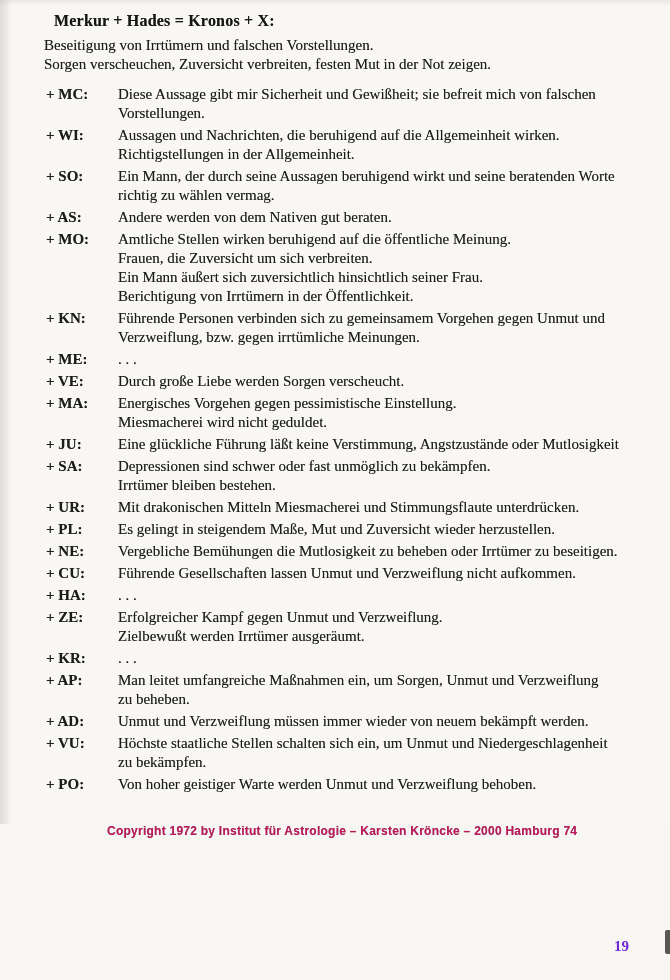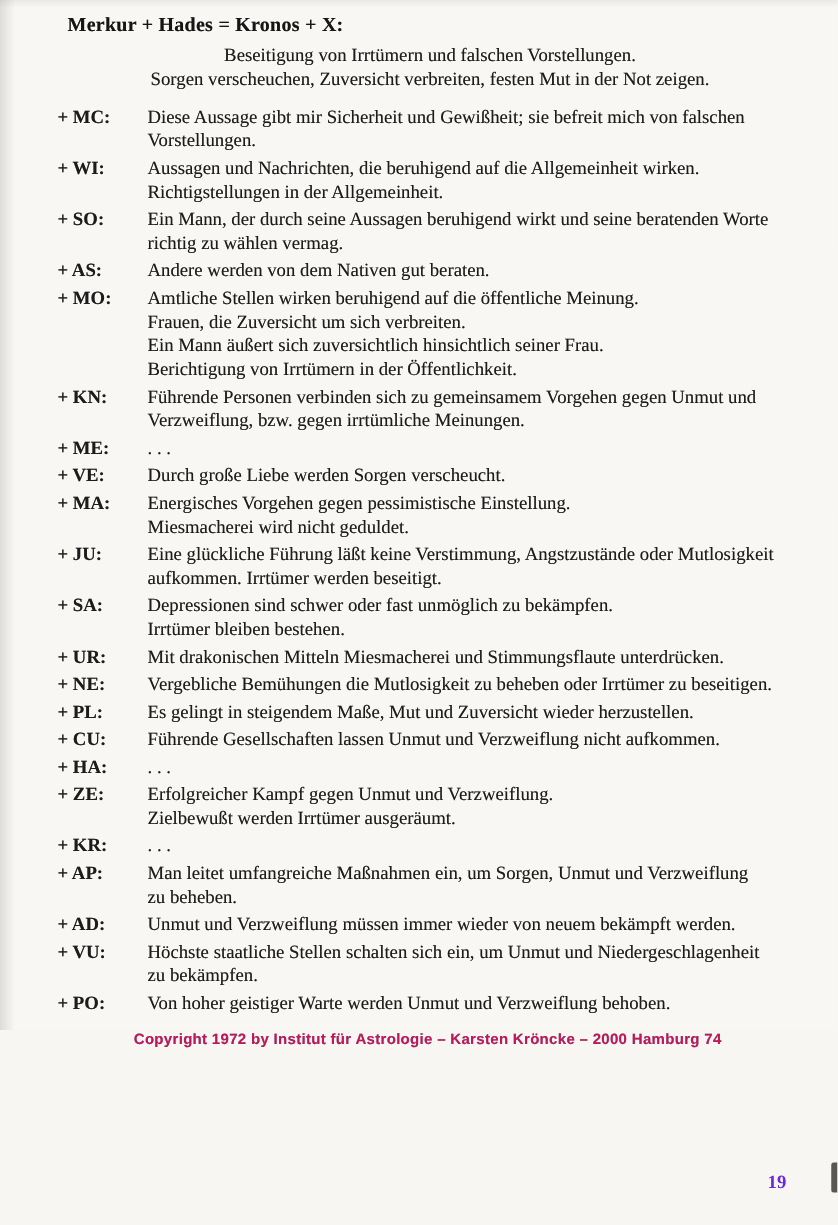--- a/index.html
+++ b/index.html
@@ -49,21 +49,20 @@
     text-shadow: 0 0 0.5px rgba(0,0,0,0.5);
   }
   .intro {
     position: absolute;
     left: 44px;
     top: 36px;
     width: 600px;
     font-size: 15px;
     line-height: 19px;
     text-shadow: 0 0 0.4px rgba(0,0,0,0.45);
-    text-align: center;
   }
   .entries {
     position: absolute;
     left: 46px;
     top: 85px;
     width: 604px;
     font-size: 15px;
     line-height: 19px;
     text-shadow: 0 0 0.4px rgba(0,0,0,0.45);
   }
@@ -184,46 +183,45 @@
         <span class="label">+ MA:</span>
         <span class="text">
           <div>Energisches Vorgehen gegen pessimistische Einstellung.</div>
           <div>Miesmacherei wird nicht geduldet.</div>
         </span>
       </div>
       <div class="entry">
         <span class="label">+ JU:</span>
         <span class="text">
           <div>Eine glückliche Führung läßt keine Verstimmung, Angstzustände oder Mutlosigkeit</div>
-          <div>aufkommen. Irrtümer werden beseitigt.</div>
         </span>
       </div>
       <div class="entry">
         <span class="label">+ SA:</span>
         <span class="text">
           <div>Depressionen sind schwer oder fast unmöglich zu bekämpfen.</div>
           <div>Irrtümer bleiben bestehen.</div>
         </span>
       </div>
       <div class="entry">
         <span class="label">+ UR:</span>
         <span class="text">
           <div>Mit drakonischen Mitteln Miesmacherei und Stimmungsflaute unterdrücken.</div>
         </span>
       </div>
       <div class="entry">
+        <span class="label">+ PL:</span>
+        <span class="text">
+          <div>Es gelingt in steigendem Maße, Mut und Zuversicht wieder herzustellen.</div>
+        </span>
+      </div>
+      <div class="entry">
         <span class="label">+ NE:</span>
         <span class="text">
           <div>Vergebliche Bemühungen die Mutlosigkeit zu beheben oder Irrtümer zu beseitigen.</div>
-        </span>
-      </div>
-      <div class="entry">
-        <span class="label">+ PL:</span>
-        <span class="text">
-          <div>Es gelingt in steigendem Maße, Mut und Zuversicht wieder herzustellen.</div>
         </span>
       </div>
       <div class="entry">
         <span class="label">+ CU:</span>
         <span class="text">
           <div>Führende Gesellschaften lassen Unmut und Verzweiflung nicht aufkommen.</div>
         </span>
       </div>
       <div class="entry">
         <span class="label">+ HA:</span>

